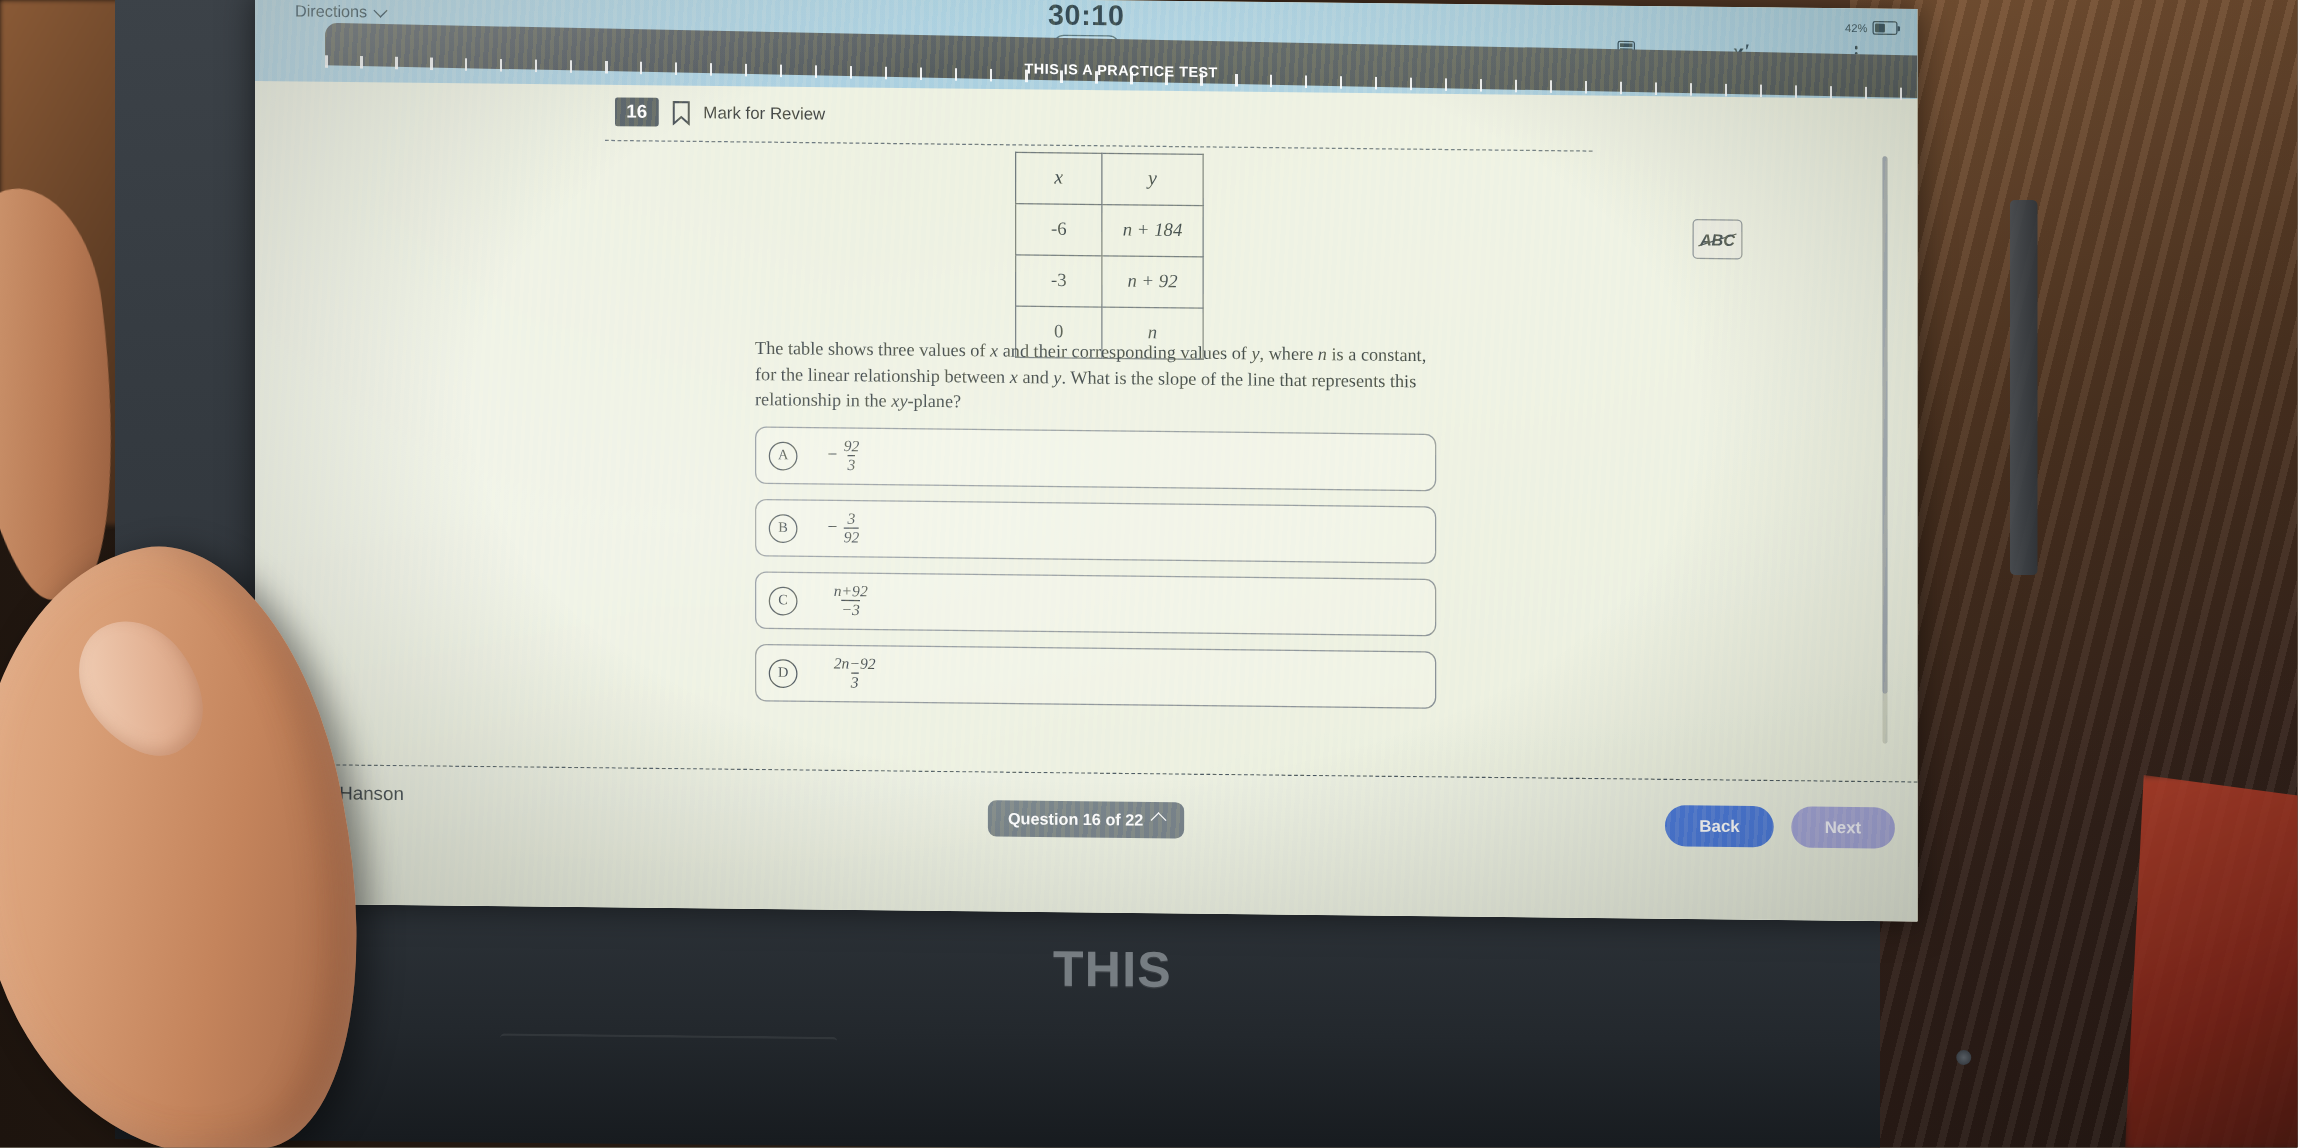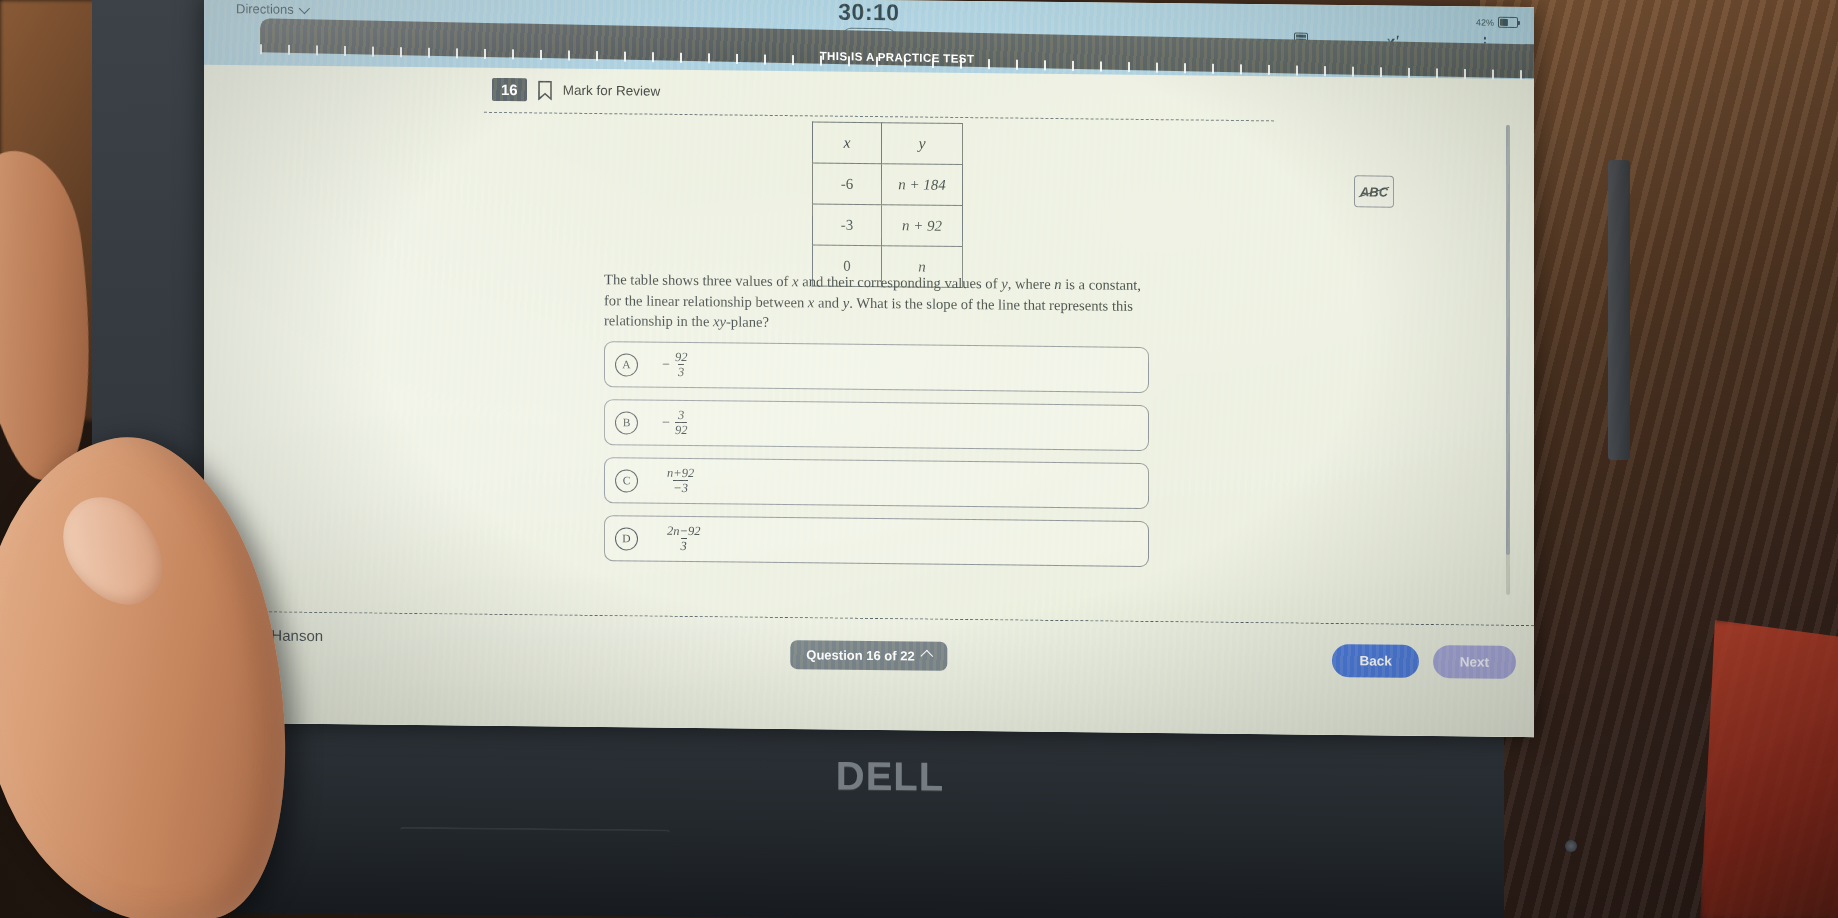--- a/index.html
+++ b/index.html
@@ -318,21 +318,21 @@
 <div class="room-top-left"></div>
 <div class="room-drape"></div>
 <div class="room-red"></div>
 
 <div class="laptop"></div>
 <div class="bezel-side-r"></div>
 <div class="laptop-deck"></div>
 <div class="touchpad"></div>
 <div class="deck-dot"></div>
 <div class="dell-logo">
-  <span>DELL</span>
+  <span>THIS</span>
 </div>
 
 <div class="screen">
 
   <div class="topbar">
     <div class="directions">
       <span>Directions</span>
       <span class="chev-d"></span>
     </div>
 

